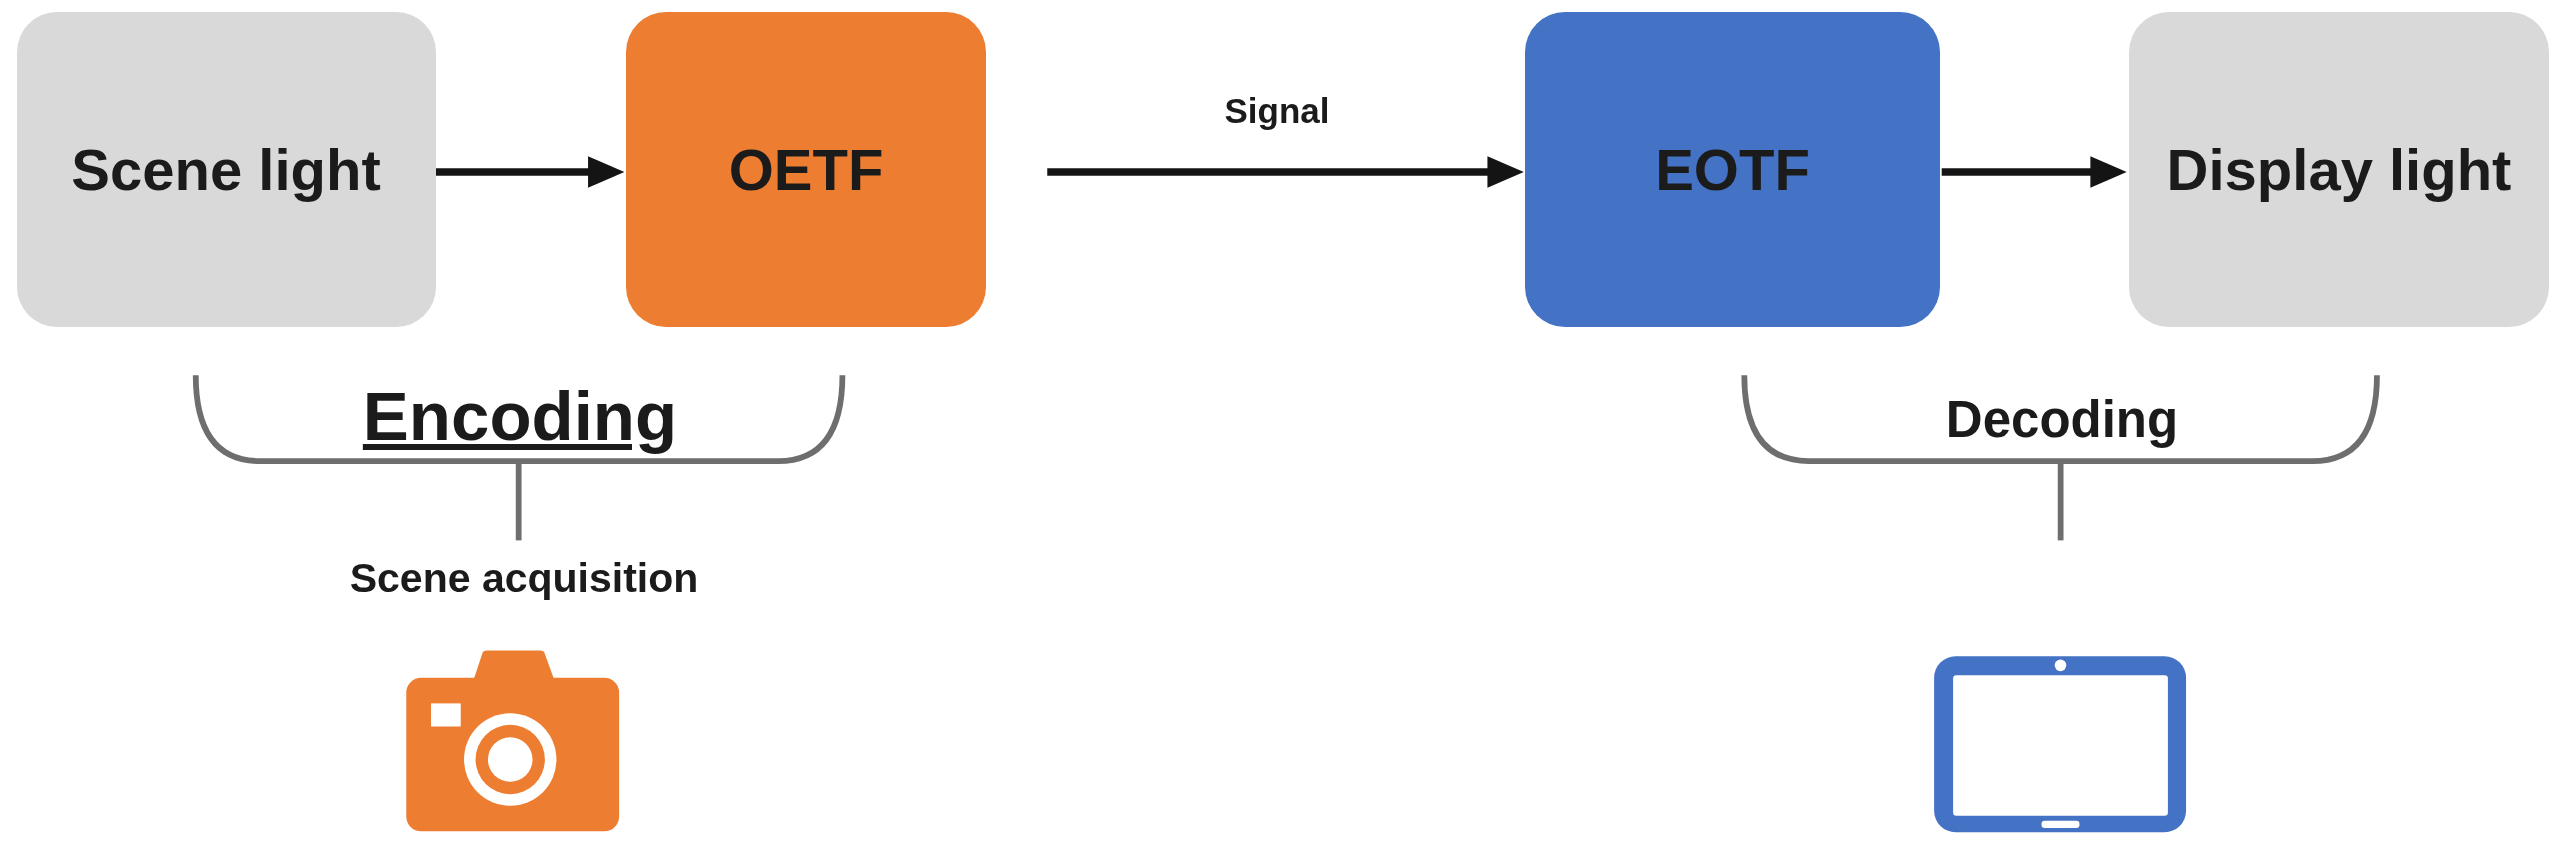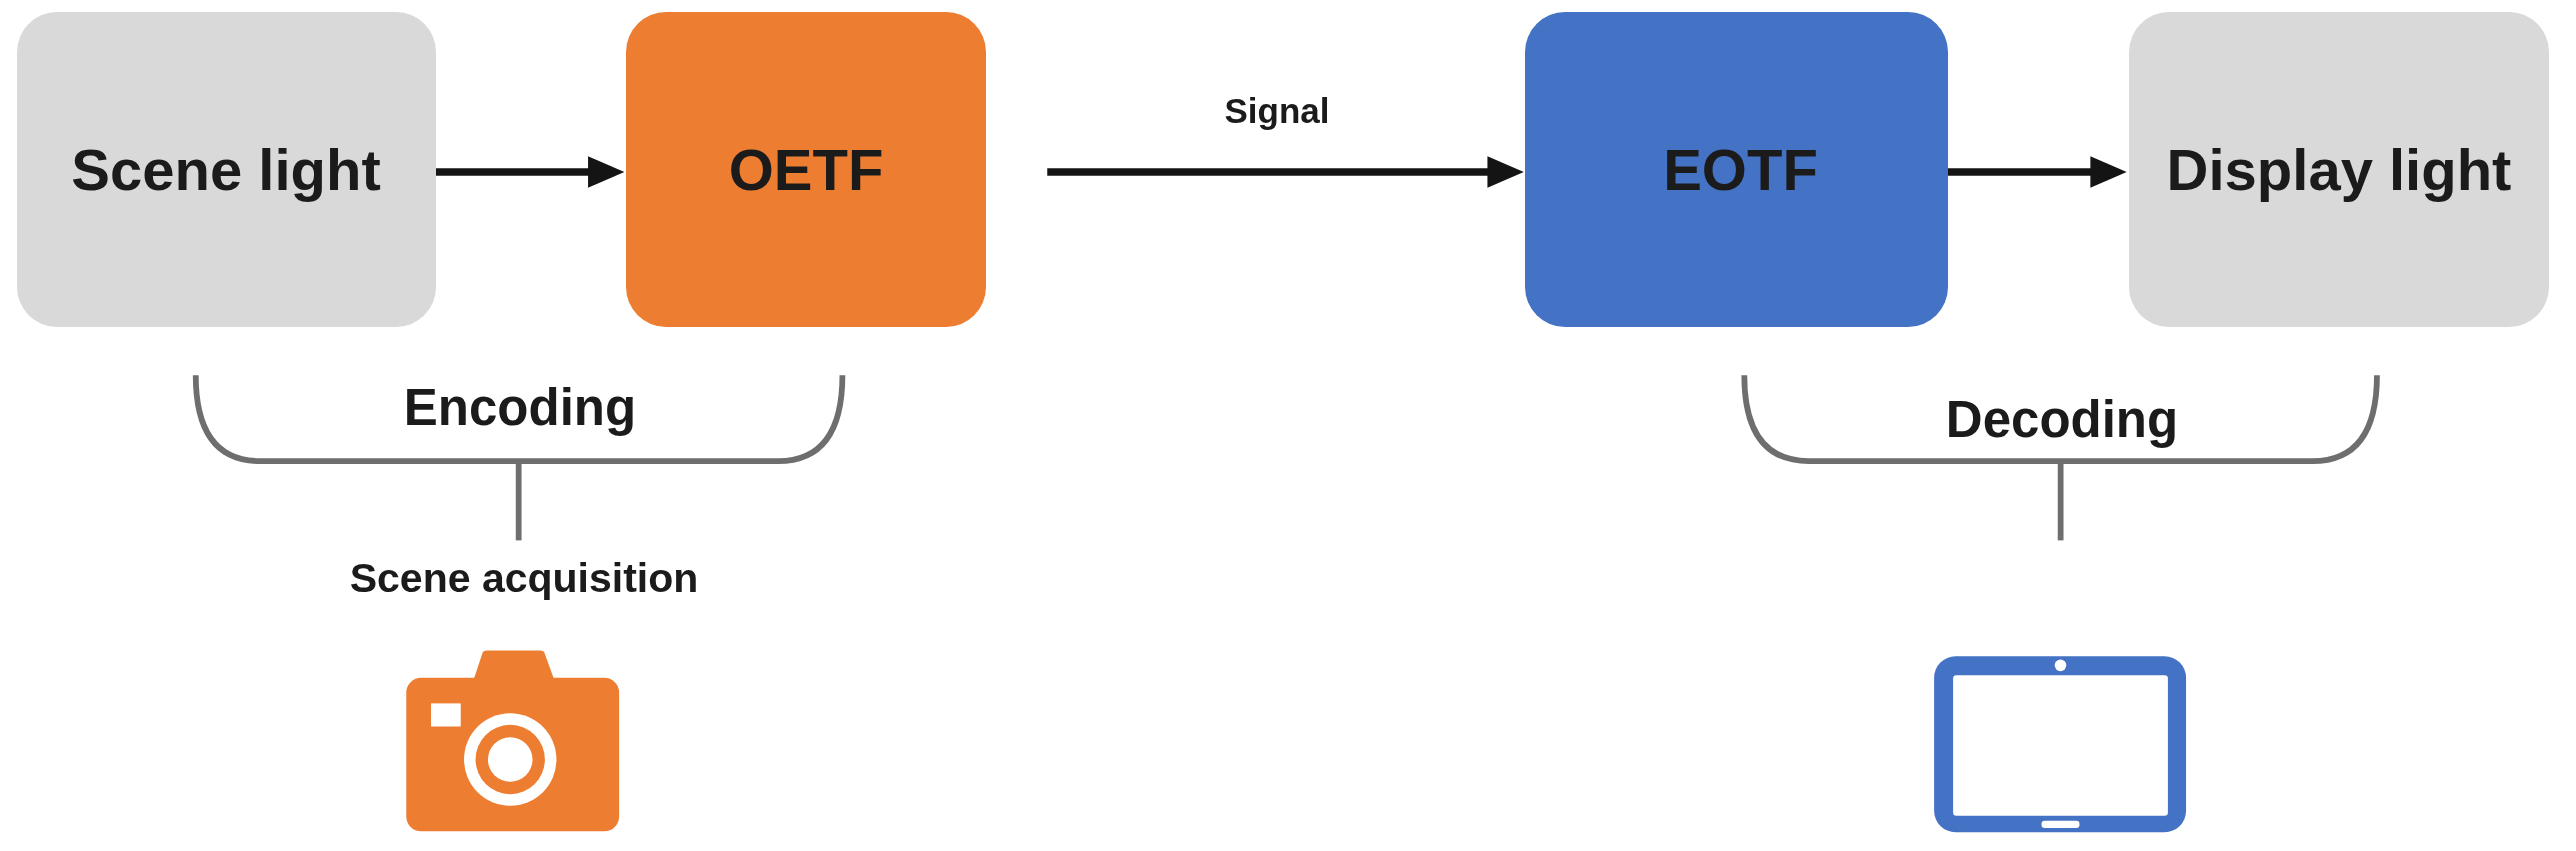--- a/index.html
+++ b/index.html
@@ -13,35 +13,35 @@
   .node{
     position:absolute;top:12.4px;height:315px;
     border-radius:40px;
     display:flex;align-items:center;justify-content:center;
     font-weight:bold;font-size:58px;line-height:1;
     color:var(--text-dark,#1b1b1b);
     letter-spacing:0px;
   }
   .node.gray{background:var(--node-gray,#d9d9d9);}
   .node.orange{background:var(--accent-orange,#ed7d31);}
-  .node.blue{background:var(--accent-blue,#4472c4);padding-left:8px;}
+  .node.blue{background:var(--accent-blue,#4472c4);}
   #node-scene{left:16.5px;width:419px;}
   #node-oetf{left:626px;width:360px;}
   #node-eotf{left:1525px;width:415px;}
   #node-display{left:2129px;width:420px;}
 
   .svg-layer{position:absolute;left:0;top:0;width:2576px;height:852px;}
 
   .flow-label{
     position:absolute;transform:translateX(-50%);
     font-weight:bold;color:var(--text-dark,#1b1b1b);
     white-space:nowrap;line-height:1;
   }
   #label-signal{left:1277px;top:93px;font-size:35px;}
-  #label-encoding{left:520px;top:382px;font-size:51px;}
+  #label-encoding{left:520px;top:382px;font-size:69px;text-decoration:underline;}
   #label-decoding{left:2062px;top:394px;font-size:51px;}
   #label-image-acquisition{left:524px;top:558px;font-size:41px;}
   #label-image-display{left:2061px;top:558px;font-size:41px;}
 
   .icon-svg{position:absolute;}
   #camera{left:396px;top:644px;}
   #tablet{left:1924px;top:648px;}
 </style>
 </head>
 <body>

